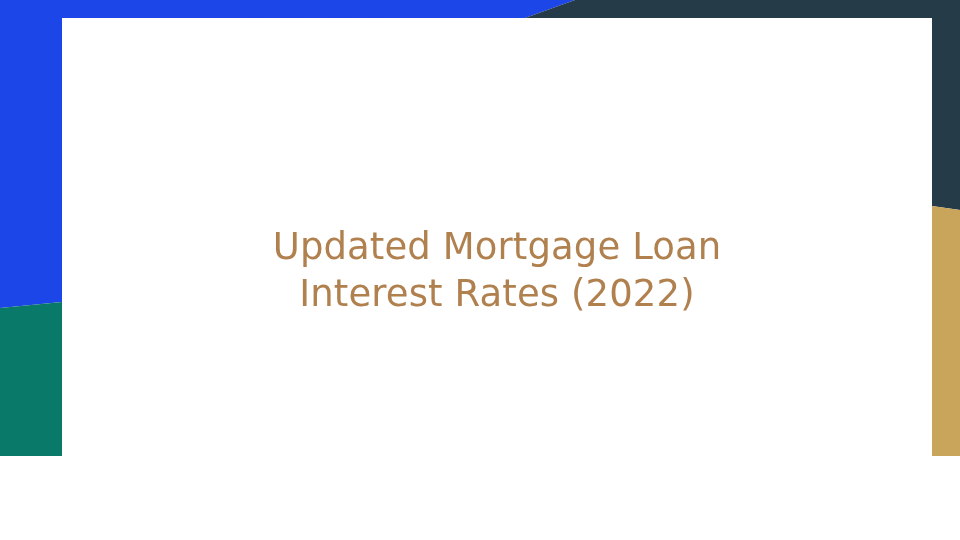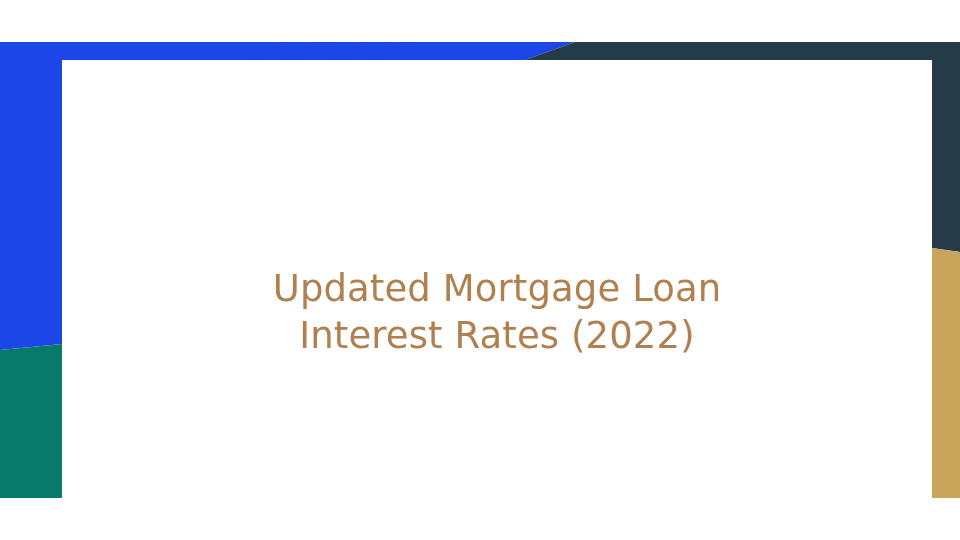--- a/index.html
+++ b/index.html
@@ -7,21 +7,20 @@
     width:960px; height:540px;
     overflow:hidden;
     background:#ffffff;
     font-family:"DejaVu Sans", sans-serif;
   }
   #slide {
     position:relative;
     width:960px; height:456px;
     background:#ffffff;
     overflow:hidden;
-    margin-top:42px;
   }
   
   #frame-layer {
     position:absolute;
     left:0; top:0;
     width:960px; height:540px;
     pointer-events:none;
   }
   
   #content-plate {

